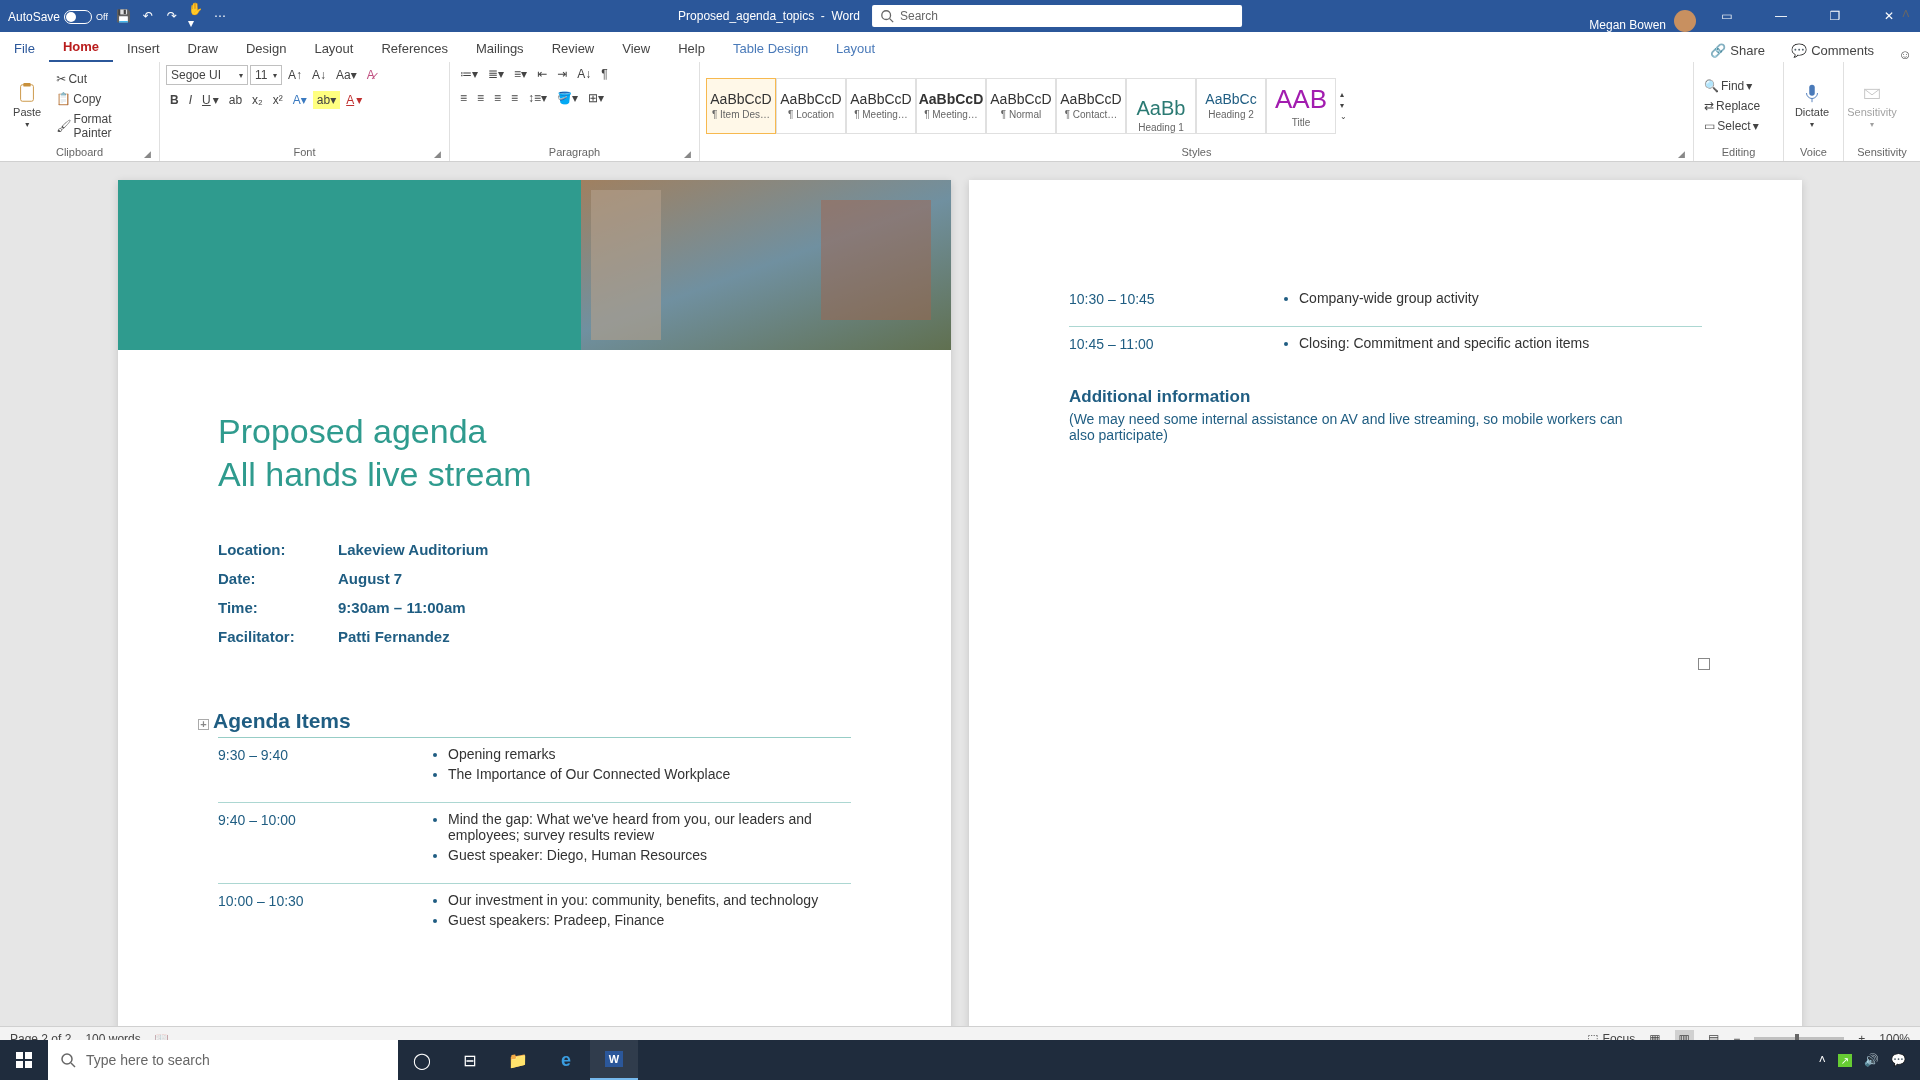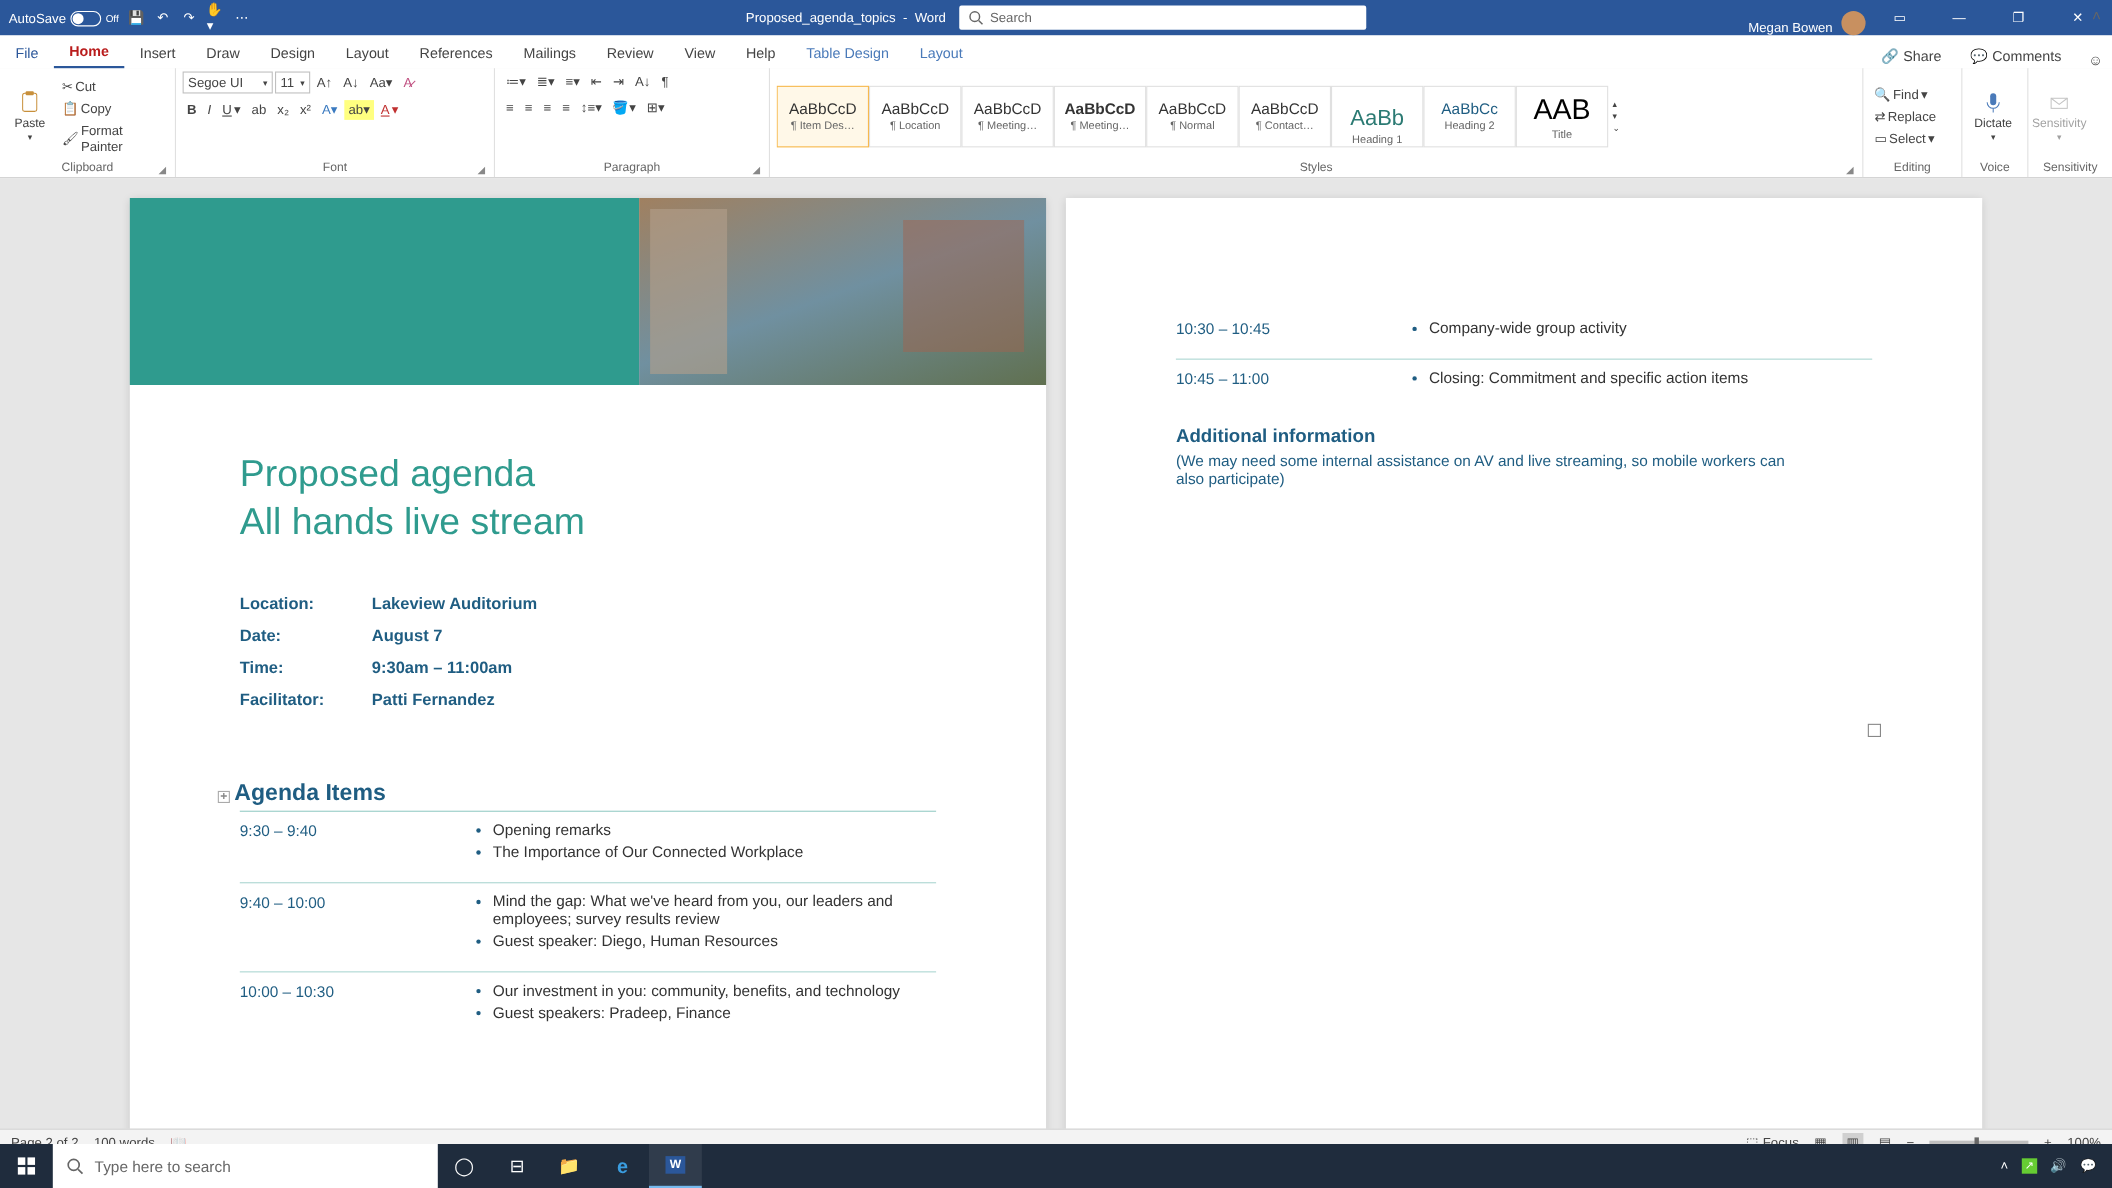--- a/index.html
+++ b/index.html
@@ -33,25 +33,25 @@
 .ribbon { height: 100px; background: #fff; display: flex; font-size: 11px; color: #444; border-bottom: 1px solid #d0d0d0; }
 .ribbon-group { border-right: 1px solid #e0e0e0; display: flex; flex-direction: column; padding: 3px 6px 0; position: relative; }
 .ribbon-group-label { text-align: center; font-size: 11px; color: #666; padding-bottom: 3px; position: relative; }
 .ribbon-group-label .launcher { position: absolute; right: 2px; bottom: 2px; font-size: 9px; color: #888; }
 .ribbon-body { flex: 1; display: flex; align-items: center; gap: 4px; }
 .rb-btn { padding: 2px 4px; display: inline-flex; align-items: center; gap: 2px; font-size: 12px; }
 .rb-col { display: flex; flex-direction: column; gap: 2px; align-items: flex-start; }
 .font-name { width: 82px; height: 20px; border: 1px solid #c0c0c0; padding: 0 4px; font-size: 12px; display: flex; align-items: center; justify-content: space-between; }
 .font-size { width: 32px; height: 20px; border: 1px solid #c0c0c0; padding: 0 4px; font-size: 12px; display: flex; align-items: center; justify-content: space-between; }
 .font-row { display: flex; gap: 2px; align-items: center; }
-.style-box { width: 84px; height: 56px; border: 1px solid #e0e0e0; display: flex; flex-direction: column; align-items: center; justify-content: center; font-size: 10px; gap: 2px; flex-shrink: 0; }
+.style-box { width: 70px; height: 56px; border: 1px solid #e0e0e0; display: flex; flex-direction: column; align-items: center; justify-content: center; font-size: 10px; gap: 2px; flex-shrink: 0; }
 .style-box.sel { border-color: #f7b94f; background: #fff8e8; }
 .style-box .sample { font-size: 14px; color: #333; }
 .style-box .sample.big { font-size: 20px; color: #2b7a73; margin-top: 19px; }
-.style-box .sample.huge { font-size: 26px; color: #000000; }
+.style-box .sample.huge { font-size: 26px; color: #a21caf; }
 .style-box .label { color: #666; }
 .big-btn { width: 44px; display: flex; flex-direction: column; align-items: center; gap: 2px; }
 .big-btn svg { width: 22px; height: 22px; }
 
 
 .doc-area { position: absolute; top: 162px; bottom: 34px; left: 0; right: 0; background: #e6e6e6; display: flex; justify-content: center; gap: 18px; padding-top: 18px; overflow: hidden; }
 .page { width: 833px; height: 100%; background: #fff; box-shadow: 0 2px 8px rgba(0,0,0,.15); position: relative; }
 
 
 .banner { height: 170px; display: flex; }

